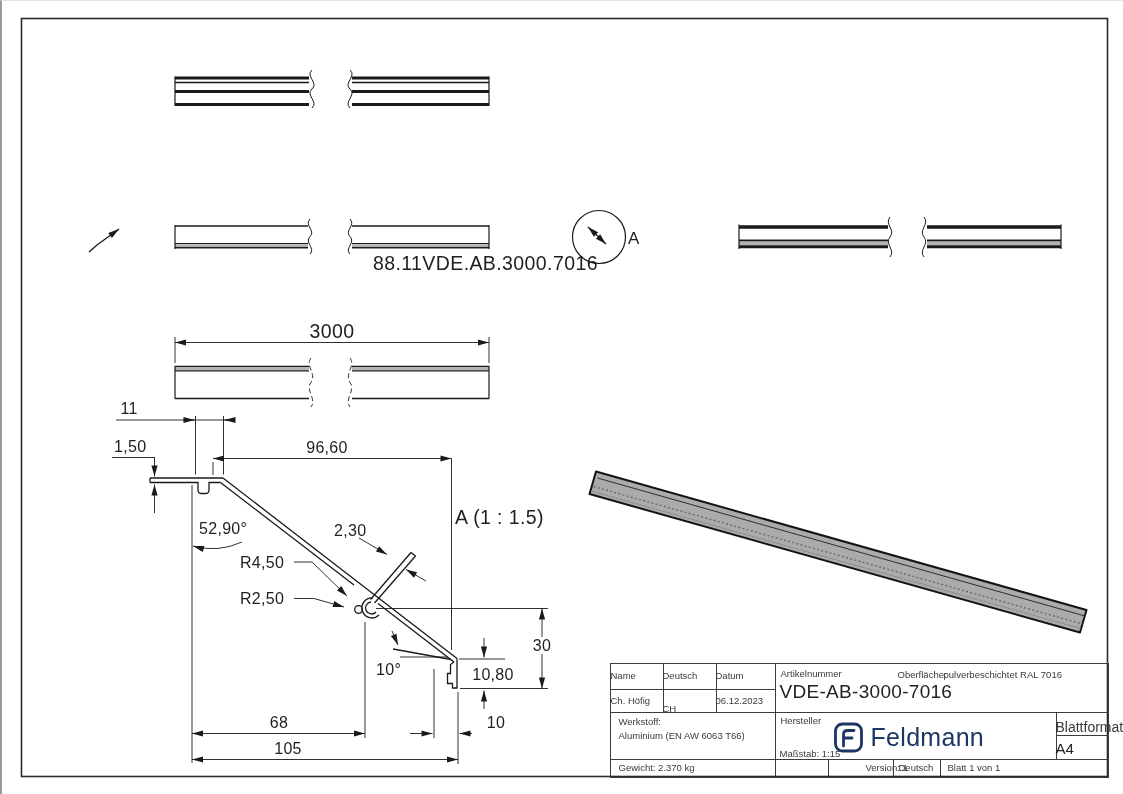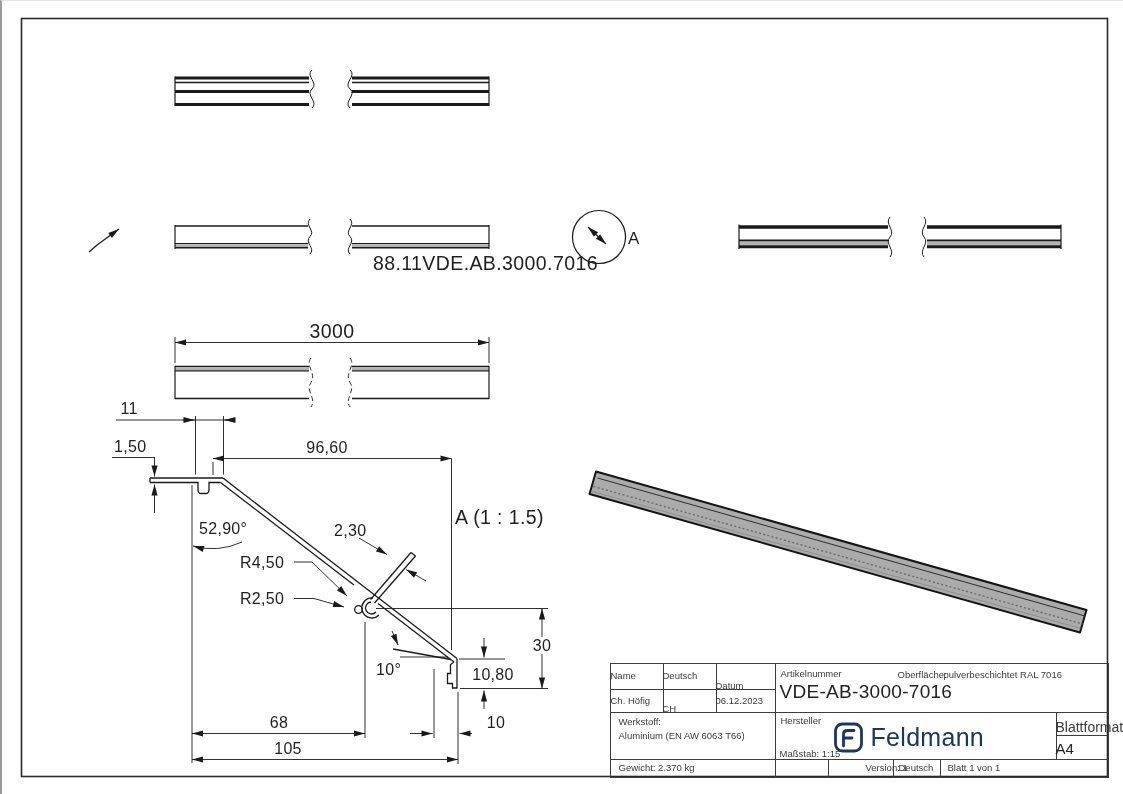--- a/index.html
+++ b/index.html
@@ -233,21 +233,21 @@
   <div class="vline" style="left:52px;top:0;height:48px;"></div>
   <div class="vline" style="left:105px;top:0;height:48px;"></div>
   <div class="vline" style="left:164px;top:0;height:113px;"></div>
   <div class="vline" style="left:445px;top:48px;height:47px;"></div>
   <div class="vline" style="left:217px;top:95px;height:18px;"></div>
   <div class="vline" style="left:282px;top:95px;height:18px;"></div>
   <div class="vline" style="left:329px;top:95px;height:18px;"></div>
 
   <span class="c" style="left:0;top:6px;width:52px;">Name</span>
   <span class="c" style="left:52px;top:6px;width:53px;">Deutsch</span>
-  <span class="c" style="left:105px;top:6px;width:43px;margin-top:10px;">Datum</span>
+  <span class="c" style="left:105px;top:6px;width:43px;">Datum</span>
   <span class="c" style="left:0;top:31px;width:31px;">Ch. Höfig</span>
   <span class="c" style="left:52px;top:31px;width:53px;margin-top:8px;">CH</span>
   <span class="c" style="left:105px;top:31px;width:59px;">06.12.2023</span>
 
   <span style="left:170px;top:4px;">Artikelnummer</span>
   <span style="left:287px;top:5px;">Oberfläche:</span>
   <span style="left:333px;top:5px;">pulverbeschichtet RAL 7016</span>
   <span class="artnr" style="left:169px;top:17px;">VDE-AB-3000-7016</span>
 
   <span style="left:8px;top:52px;">Werkstoff:</span>

